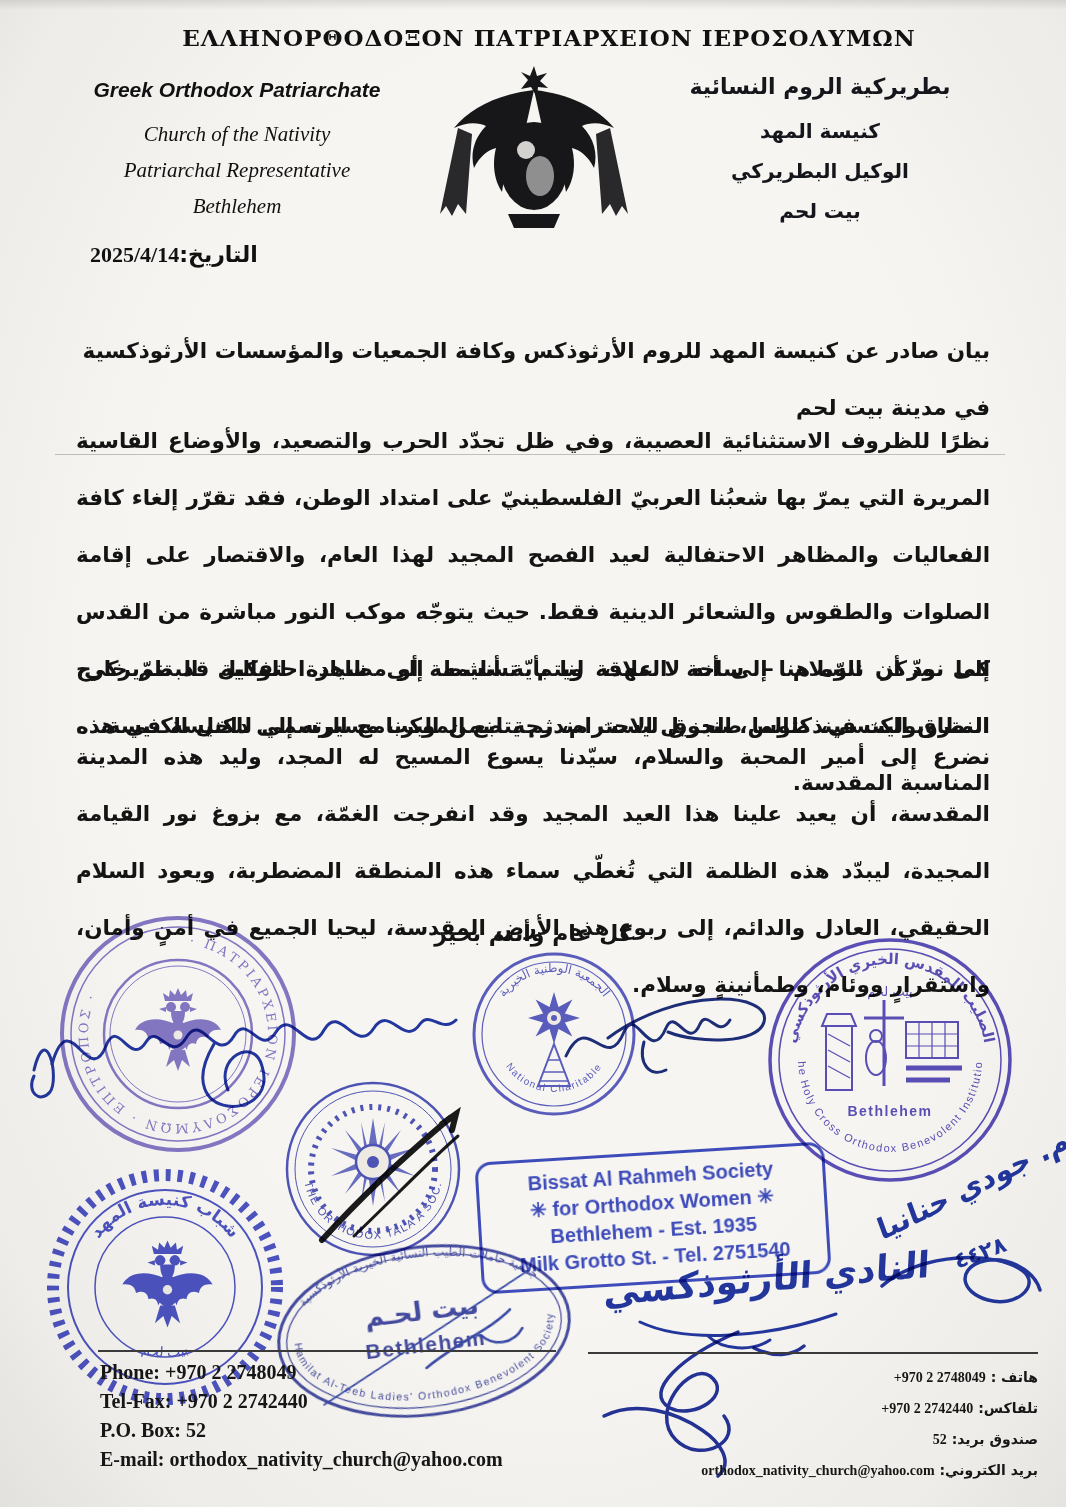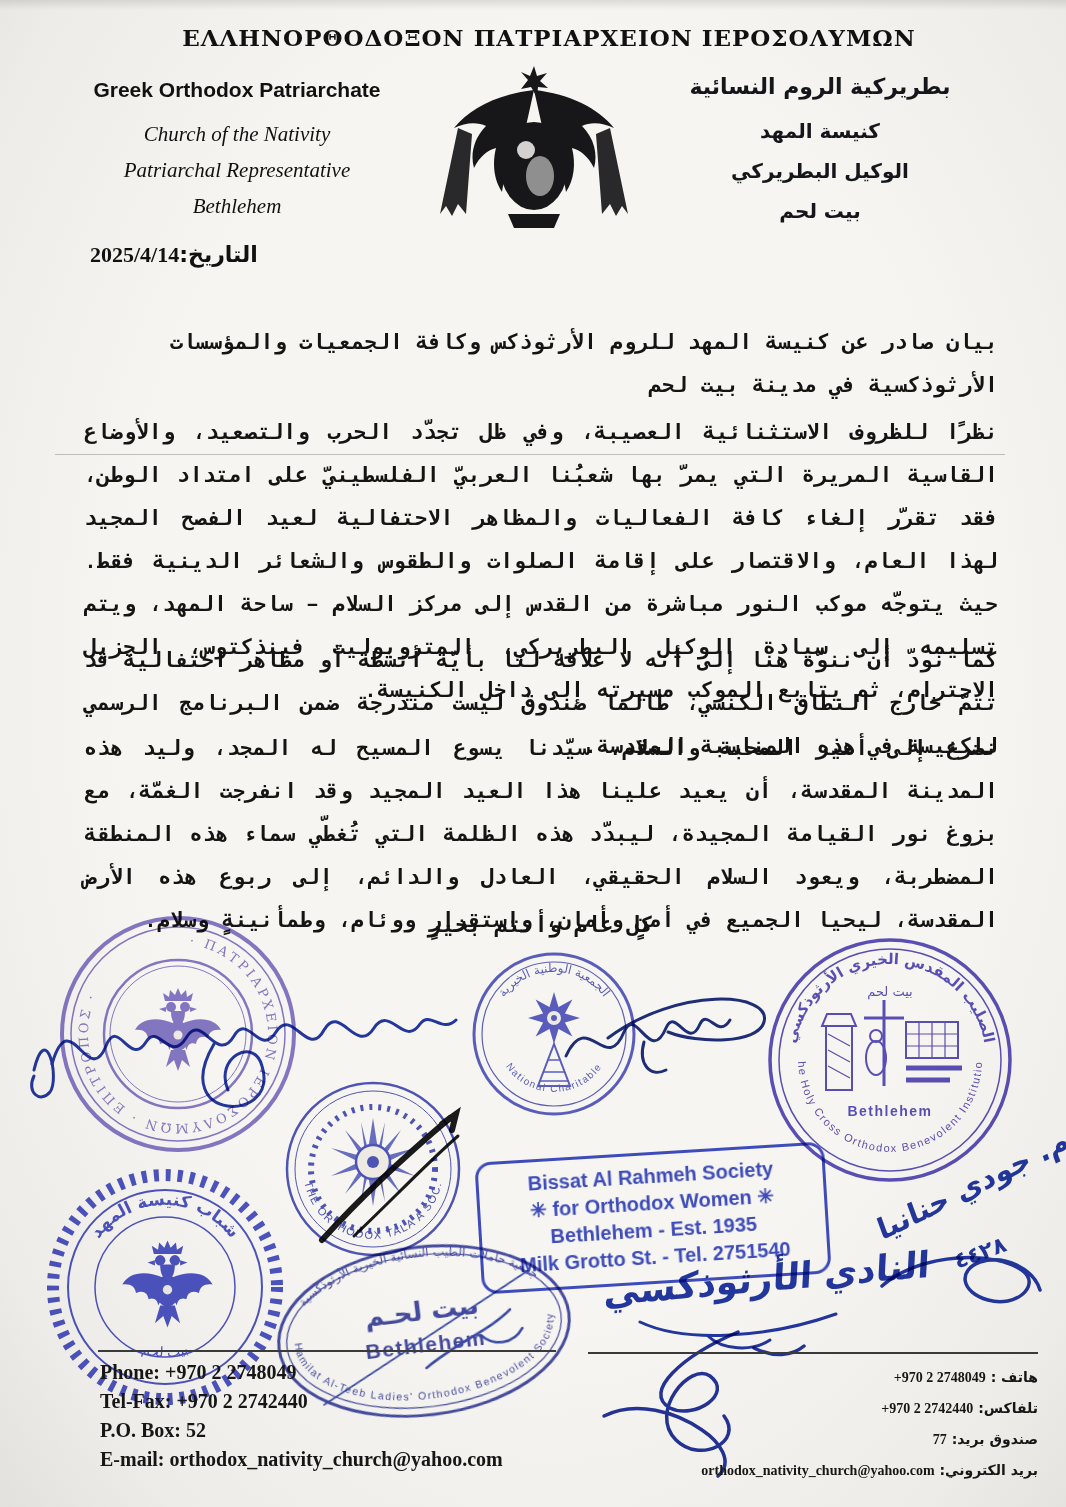--- a/index.html
+++ b/index.html
@@ -9,34 +9,34 @@
   .edge-shade-right{position:absolute;right:0;top:0;width:16px;height:100%;
         background:linear-gradient(to left, rgba(0,0,0,.14), transparent);}
   .edge-shade-top{position:absolute;left:0;top:0;width:100%;height:10px;
         background:linear-gradient(to bottom, rgba(0,0,0,.10), transparent);}
   .crease{position:absolute;left:55px;top:454px;width:950px;height:1px;background:rgba(0,0,0,.22);}
 
   .greek-title{position:absolute;left:0;top:24px;width:100%;text-align:center;
         font-family:"DejaVu Serif", serif;font-weight:bold;font-size:23px;letter-spacing:1px;color:#111;}
 
   .lh-en{position:absolute;left:62px;top:78px;width:350px;text-align:center;color:#111;}
-  .lh-en .l1{font-family:"Liberation Sans", sans-serif;font-weight:bold;font-size:21px;margin-bottom:14px;}
+  .lh-en .l1{font-family:"Liberation Sans", sans-serif;font-weight:bold;font-size:21px;margin-bottom:14px;font-style:italic;}
   .lh-en .it{font-family:"Liberation Serif", serif;font-style:italic;font-size:21px;line-height:36px;}
 
   .lh-ar{position:absolute;left:650px;top:74px;width:340px;text-align:center;direction:rtl;color:#15151c;}
   .lh-ar .l1{font-weight:bold;font-size:22px;margin-bottom:12px;}
   .lh-ar .ln{font-size:20px;line-height:40px;font-weight:bold;}
 
   .emblem{position:absolute;left:428px;top:64px;width:212px;height:170px;color:#17171a;}
 
   .date-row{position:absolute;left:90px;top:242px;direction:rtl;font-weight:bold;font-size:22px;color:#111;}
   .date-row .v{font-family:"Liberation Serif", serif;text-align:center;}
 
-  .body-block{position:absolute;left:84px;width:914px;direction:rtl;color:#141414;
-        font-size:21.5px;font-weight:700;line-height:43px;text-align:justify;font-family:Liberation Mono, monospace;}
+  .body-block{position:absolute;left:76px;width:914px;direction:rtl;color:#141414;
+        font-size:21.5px;font-weight:700;line-height:57px;text-align:justify;}
   .subject{top:322px;text-align:right;}
   .p1{top:412px;}
   .p2{top:640px;}
   .p3{top:728px;}
   .closing{top:905px;text-align:center;font-size:22px;}
 
   .stamp{position:absolute;mix-blend-mode:multiply;opacity:.9;filter:blur(.4px);}
   .stamp svg{display:block;}
   .sig{position:absolute;mix-blend-mode:multiply;}
   .rim-en{font-family:"Liberation Sans", sans-serif;letter-spacing:1.5px;}
@@ -362,21 +362,21 @@
     <div>
       <span>هاتف :</span>
       <span class="num" dir="ltr">+970 2 2748049</span>
     </div>
     <div>
       <span>تلفاكس:</span>
       <span class="num" dir="ltr">+970 2 2742440</span>
     </div>
     <div>
       <span>صندوق بريد:</span>
-      <span class="num" dir="ltr">77</span>
+      <span class="num" dir="ltr">52</span>
     </div>
     <div>
       <span>بريد الكتروني:</span>
       <span class="num" dir="ltr">orthodox_nativity_church@yahoo.com</span>
     </div>
   </div>
 
 </div>
 
 </body></html>

